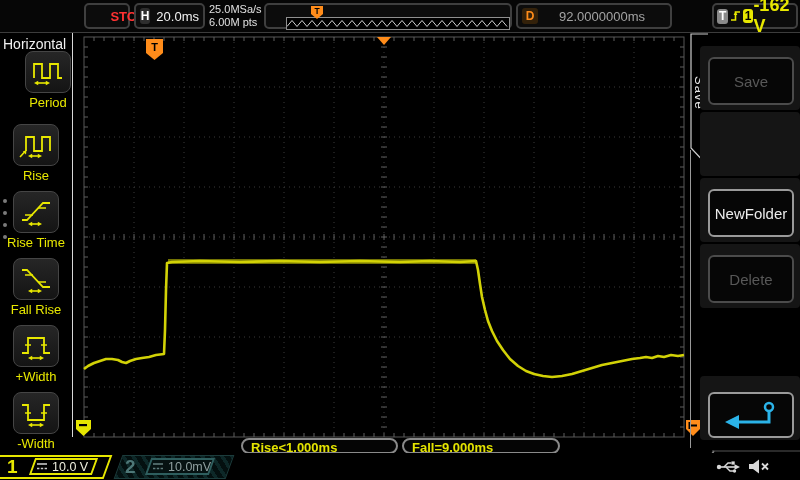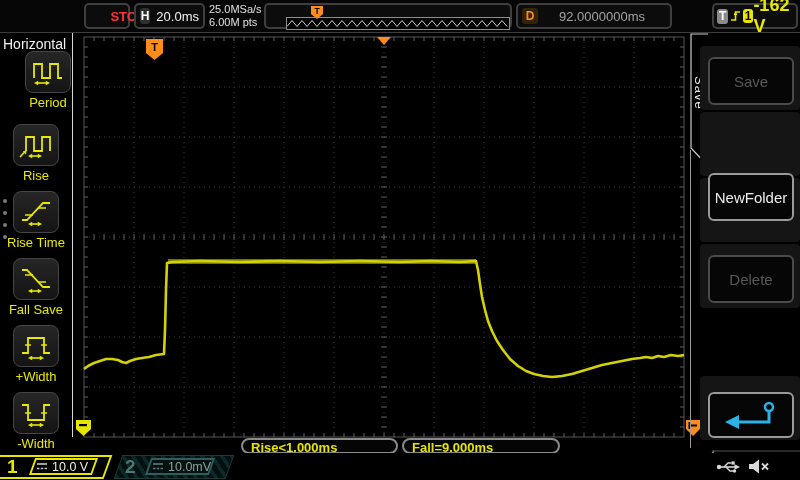--- a/index.html
+++ b/index.html
@@ -126,21 +126,21 @@
 
     <div class="lm-item" style="top:225px;">
       <div class="lm-btn">
         <svg width="34" height="30" viewBox="0 0 34 30">
           <path d="M3 6 H8 L24 23 H31" fill="none" stroke="#e8e800" stroke-width="1.8"></path>
           <path d="M6 11 H14 M19 18 H27" stroke="#e8e800" stroke-width="1.4"></path>
           <path d="M12 27 H20" stroke="#e8e800" stroke-width="1.6"></path>
           <path d="M9 27 l4.2 -2.3 v4.6 z M23 27 l-4.2 -2.3 v4.6 z" fill="#e8e800"></path>
         </svg>
       </div>
-      <div class="lm-label">Fall Save</div>
+      <div class="lm-label">Fall Rise</div>
     </div>
 
     <div class="lm-item" style="top:292px;">
       <div class="lm-btn">
         <svg width="34" height="30" viewBox="0 0 34 30">
           <path d="M3 22 H9 V7 H25 V22 H31" fill="none" stroke="#e8e800" stroke-width="1.8"></path>
           <path d="M6 14 H12 M22 14 H28" stroke="#e8e800" stroke-width="1.4"></path>
           <path d="M12 27 H22" stroke="#e8e800" stroke-width="1.6"></path>
           <path d="M9 27 l4.2 -2.3 v4.6 z M25 27 l-4.2 -2.3 v4.6 z" fill="#e8e800"></path>
         </svg>
@@ -517,21 +517,21 @@
   <div id="rightmenu">
     <div class="savetab">Save</div>
 
     <div class="tile" style="top:13px;"></div>
     <div class="tile" style="top:79px;"></div>
     <div class="tile" style="top:145px;"></div>
     <div class="tile" style="top:211px;"></div>
     <div class="tile" style="top:343px;"></div>
 
     <div class="rm-btn disabled" style="top:24px;">Save</div>
-    <div class="rm-btn" style="top:140px;">NewFolder</div>
+    <div class="rm-btn" style="top:156px;">NewFolder</div>
     <div class="rm-btn disabled" style="top:222px;">Delete</div>
 
     <div class="rm-btn" style="top:359px;height:46px;">
       <svg width="60" height="30" viewBox="0 0 60 30">
         <circle cx="48" cy="7" r="4" fill="none" stroke="#2bb3e8" stroke-width="2.5"></circle>
         <path d="M48 11 V22 H16" fill="none" stroke="#2bb3e8" stroke-width="3"></path>
         <polygon points="18,15 4,22 18,29" fill="#2bb3e8"></polygon>
       </svg>
     </div>
   </div>

